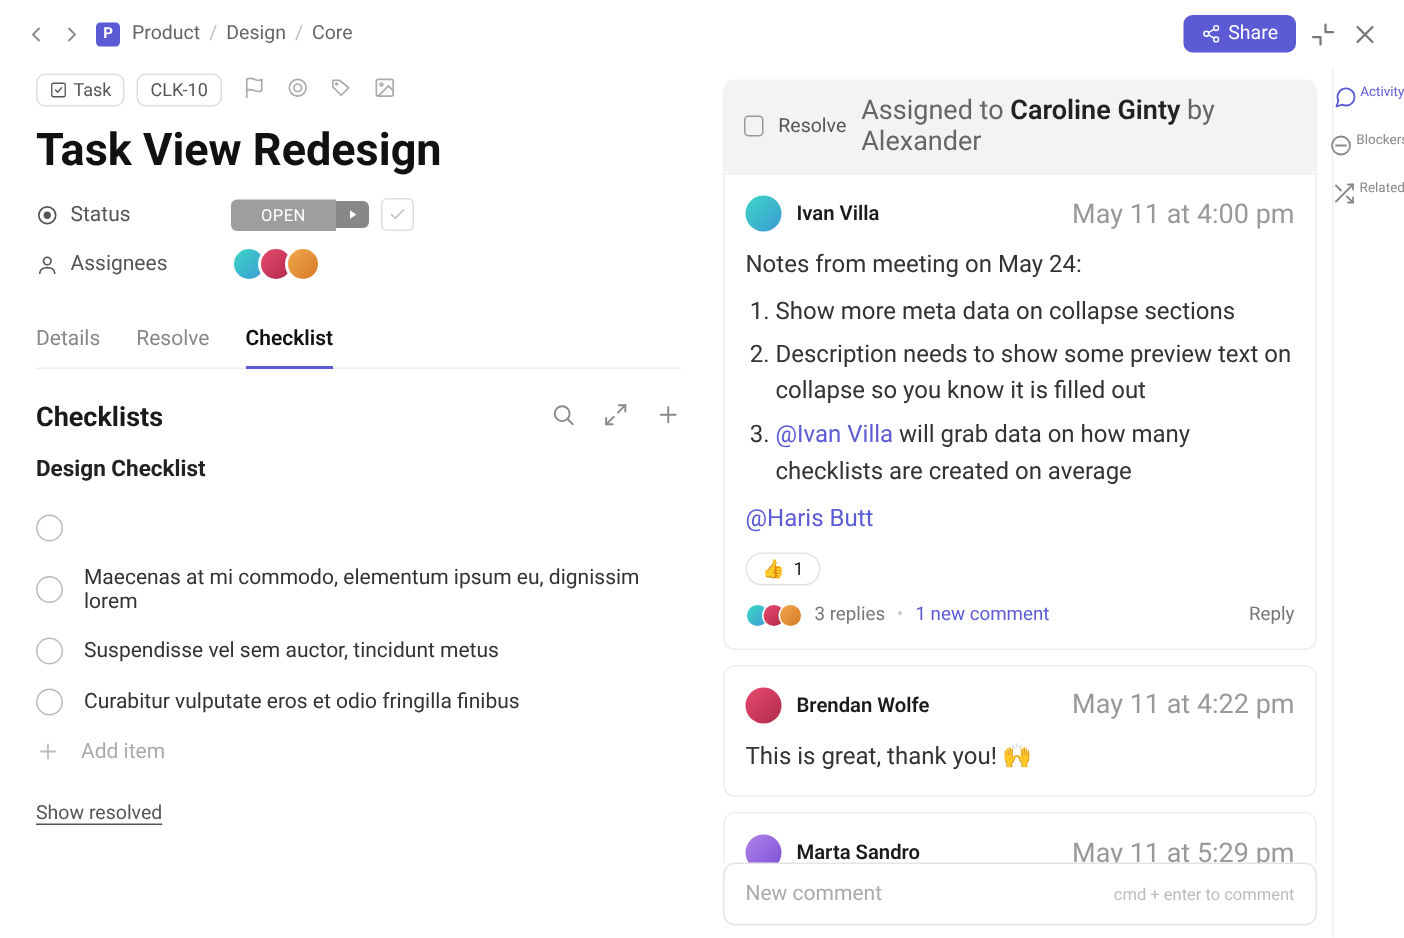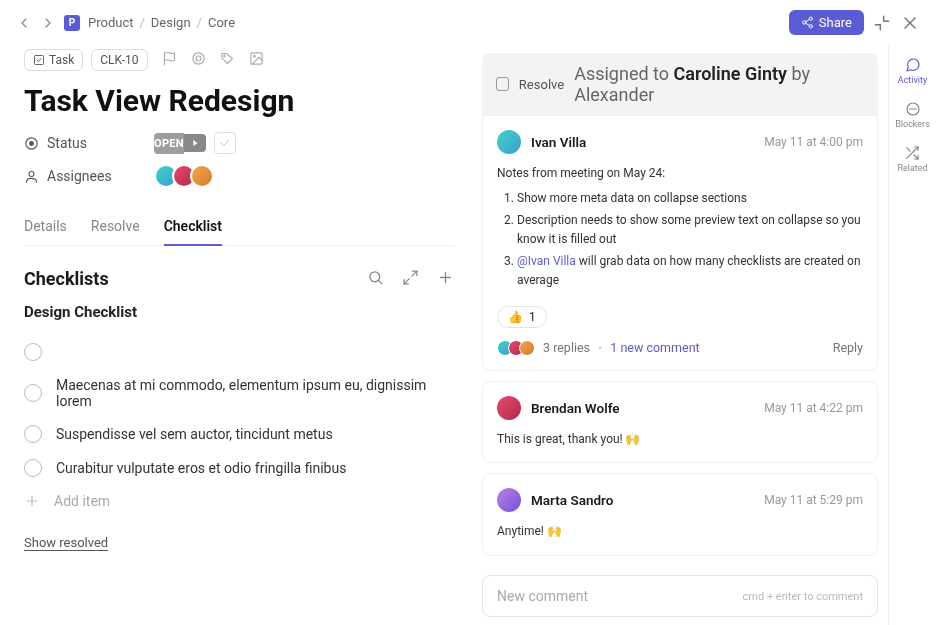--- a/index.html
+++ b/index.html
@@ -14,21 +14,21 @@
 .share-btn{background:#5b5bd6;color:#fff;border:none;border-radius:6px;padding:5px 12px;font-size:13px;display:flex;align-items:center;gap:5px;cursor:pointer}
 .icon-btn{width:20px;height:20px;color:#777;cursor:pointer;display:flex;align-items:center;justify-content:center}
 .body{display:flex;flex:1;overflow:hidden}
 .left{flex:0 0 478px;padding:4px 24px 16px 24px;display:flex;flex-direction:column}
 .meta-row{display:flex;align-items:center;gap:8px;margin-bottom:12px}
 .chip{border:1px solid #ddd;border-radius:6px;padding:3px 8px;font-size:12px;color:#555;display:flex;align-items:center;gap:4px}
 .meta-icons{display:flex;gap:14px;color:#aaa;margin-left:6px}
 .title{font-size:30px;font-weight:700;margin-bottom:14px;color:#111}
 .field-row{display:flex;align-items:center;margin-bottom:10px}
 .field-label{width:130px;display:flex;align-items:center;gap:8px;color:#555;font-size:14px}
-.status-badge{background:#9e9e9e;color:#fff;font-size:11px;font-weight:700;padding:4px 0;border-radius:4px 0 0 4px;letter-spacing:.3px}
+.status-badge{background:#9e9e9e;color:#fff;font-size:11px;font-weight:400;padding:4px 20px;border-radius:4px 0 0 4px;letter-spacing:.3px}
 .status-next{background:#888;color:#fff;padding:4px 6px;border-radius:0 4px 4px 0;display:flex;align-items:center}
 .status-check{margin-left:8px;width:22px;height:22px;border:1px solid #ddd;border-radius:4px;display:flex;align-items:center;justify-content:center;color:#bbb}
 .avatars{display:flex}
 .avatar{width:24px;height:24px;border-radius:50%;border:2px solid #fff;margin-left:-6px}
 .avatar:first-child{margin-left:0}
 .tabs{display:flex;gap:24px;border-bottom:1px solid #eee;margin-top:10px}
 .tab{padding:10px 0;color:#888;font-size:14px;cursor:pointer}
 .tab.active{color:#111;font-weight:600;border-bottom:2px solid #5b5bd6;margin-bottom:-1px}
 .section-head{display:flex;align-items:center;margin-top:22px;margin-bottom:14px}
 .section-head h2{font-size:18px;font-weight:700;flex:1}
@@ -42,36 +42,36 @@
 .resolve-bar{background:#f3f3f4;border-radius:8px 8px 0 0;padding:10px 14px;display:flex;align-items:center;gap:10px;font-size:13px;color:#555;margin:0 4px}
 .resolve-cb{width:14px;height:14px;border:1.5px solid #999;border-radius:3px}
 .assigned{margin-left:auto;font-size:18px;color:#666}
 .assigned b{color:#222;font-weight:600}
 .comments{flex:1;overflow:auto;padding:0 4px}
 .comment{background:#fff;border:1px solid #eee;border-radius:0 0 8px 8px;padding:14px;margin-bottom:10px}
 .comment.rounded{border-radius:8px}
 .c-head{display:flex;align-items:center;gap:10px;margin-bottom:10px}
 .c-avatar{width:24px;height:24px;border-radius:50%}
 .c-name{font-weight:600;font-size:13.5px}
-.c-time{margin-left:auto;font-size:12px;color:#999}
-.c-body{font-size:12px;color:#333;line-height:1.55}
+.c-time{margin-left:auto;font-size:18px;color:#999}
+.c-body{font-size:16px;color:#333;line-height:1.55}
 .c-body ol{margin:6px 0 6px 20px}
 .c-body ol li{margin:4px 0}
 .mention{color:#5b5bd6}
 .react{display:inline-flex;align-items:center;gap:6px;border:1px solid #e3e3e8;border-radius:14px;padding:3px 10px;font-size:12px;margin-top:10px}
 .thread-foot{display:flex;align-items:center;gap:8px;margin-top:12px;font-size:12.5px;color:#777}
 .mini-av{width:16px;height:16px;border-radius:50%;margin-left:-5px;border:1.5px solid #fff}
 .mini-av:first-child{margin-left:0}
 .dot{color:#ccc}
 .new-c{color:#5b5bd6}
 .reply{margin-left:auto;color:#777}
 .composer{margin:0 4px;border:1px solid #e3e3e8;border-radius:8px;padding:12px 14px;display:flex;align-items:center;color:#aaa;font-size:14px}
 .composer .hint{margin-left:auto;font-size:11px;color:#bbb}
 .sidebar{width:48px;border-left:1px solid #eee;display:flex;flex-direction:column;align-items:center;padding-top:12px;gap:16px}
-.side-item{display:flex;flex-direction:column;align-items:center;gap:2px;color:#888;font-size:9px;cursor:pointer}
+.side-item{display:flex;flex-direction:row;align-items:flex-start;gap:2px;color:#888;font-size:9px;cursor:pointer}
 .side-item.active{color:#5b5bd6}
 .side-item svg{width:16px;height:16px}
 svg{stroke:currentColor;fill:none;stroke-width:1.8;stroke-linecap:round;stroke-linejoin:round}
 </style>
 </head>
 <body>
 
 <div class="app">
   <div class="topbar">
     <div class="nav-arrow">
@@ -258,20 +258,21 @@
               <div class="c-avatar" style="background:linear-gradient(135deg,#3dd6c4,#3d9bd6)"></div>
               <span class="c-name">Ivan Villa</span>
               <span class="c-time">May 11 at 4:00 pm</span>
             </div><div class="c-body">
               <div>Notes from meeting on May 24:</div>
               <ol>
                 <li>Show more meta data on collapse sections</li>
                 <li>Description needs to show some preview text on collapse so you know it is filled out</li>
                 <li><span class="mention">@Ivan Villa</span> will grab data on how many checklists are created on average</li>
               </ol>
+              <div class="mention">@Haris Butt</div>
             </div><div class="react">👍 <span>1</span></div><div class="thread-foot">
               <div style="display:flex">
                 <div class="mini-av" style="background:linear-gradient(135deg,#3dd6c4,#3d9bd6)"></div>
                 <div class="mini-av" style="background:linear-gradient(135deg,#e84a6f,#b02a4a)"></div>
                 <div class="mini-av" style="background:linear-gradient(135deg,#f0a84a,#d67a2a)"></div>
               </div>
               <span>3 replies</span>
               <span class="dot">•</span>
               <span class="new-c">1 new comment</span>
               <span class="reply">Reply</span>

